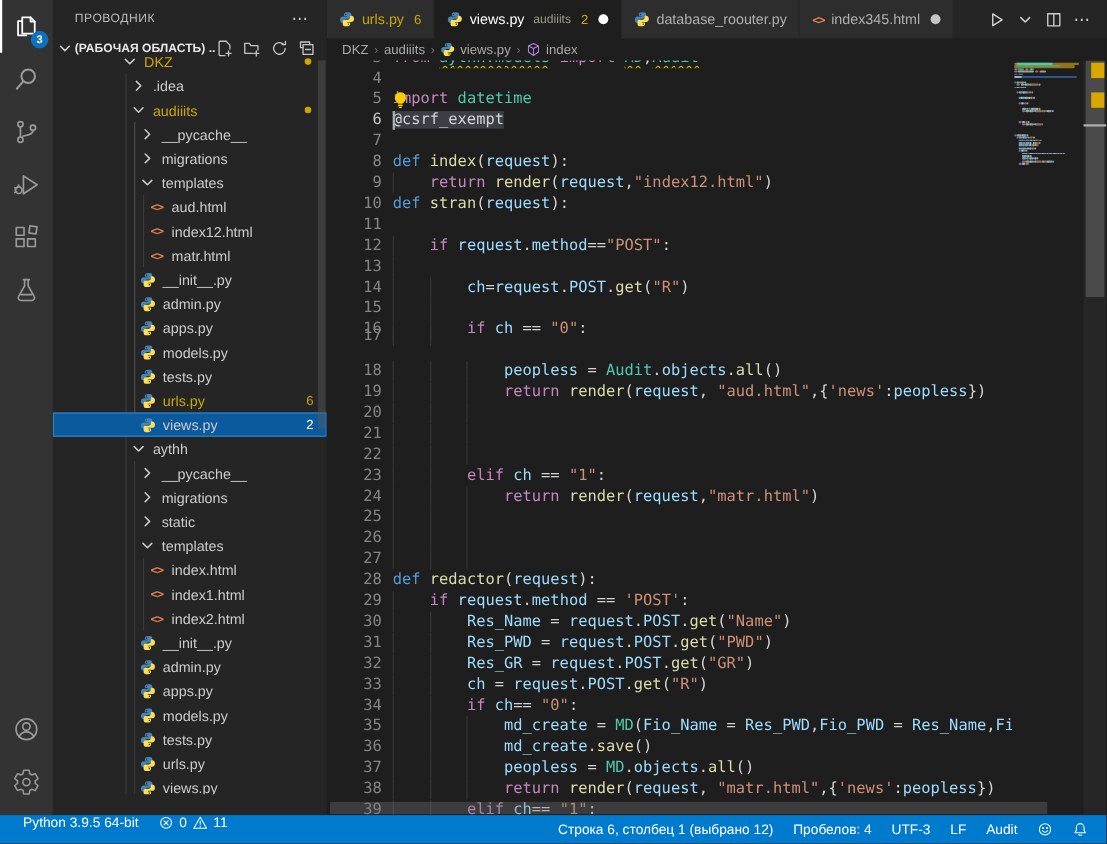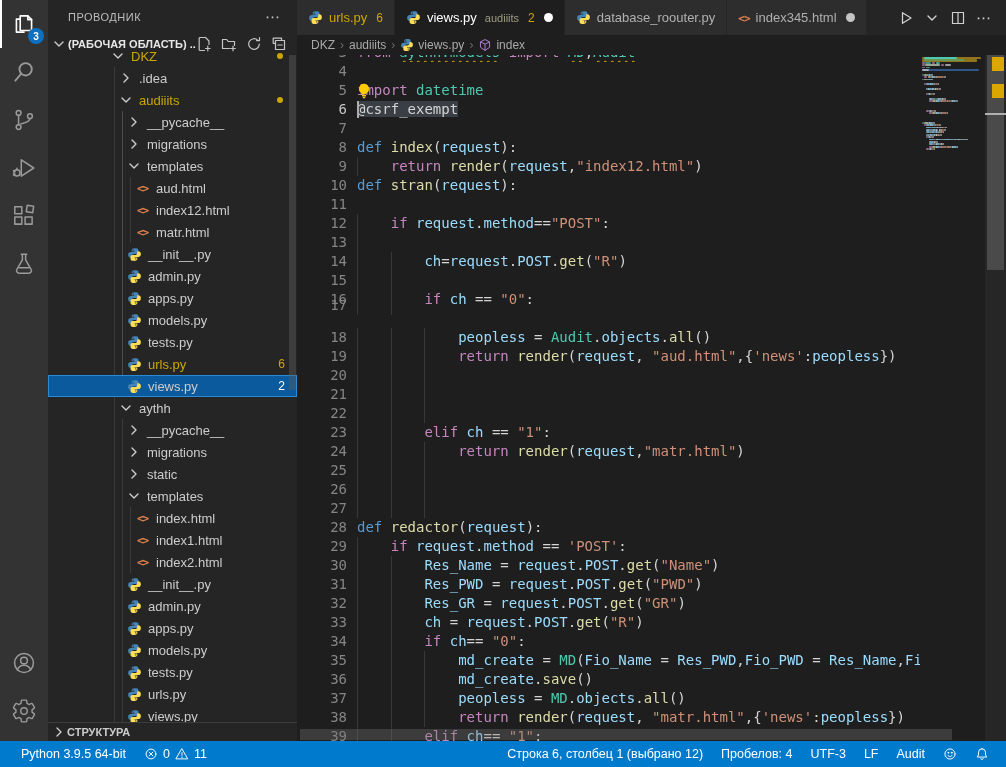--- a/index.html
+++ b/index.html
@@ -85,21 +85,21 @@
   .minimap { position:absolute; left:623px; top:0; width:65px; bottom:0; background:#1e1e1e; overflow:hidden; }
   .mm-bar { position:absolute; height:1.9px; border-radius:1px; }
   .overview { position:absolute; left:688px; top:0; width:21px; bottom:0; background:#262626; }
   .ov-thumb { position:absolute; left:2px; width:17px; top:0; height:215px; background:#4a4a4a; }
   .ov-warn { position:absolute; left:7px; width:12px; height:14px; background:#d9a700; }
   .ov-line { position:absolute; left:0; width:21px; height:2px; background:#b0b0b0; }
   .hscroll { position:absolute; left:3px; top:674px; width:652px; height:11px; background:rgba(121,121,121,.33); cursor:pointer; }
 
   
   .statusbar { position:absolute; left:0; bottom:0; width:1006px; height:26px; background:#007acc; color:#ffffff; display:flex; align-items:center; font-size:12.5px; padding:0 8px 0 12px; z-index:10; }
-  .sb-item { display:flex; align-items:center; gap:5px; padding:0 9px; height:100%; cursor:pointer; white-space:nowrap; }
+  .sb-item { display:flex; align-items:flex-start; gap:5px; padding:0 9px; height:100%; cursor:pointer; white-space:nowrap; }
   .sb-item svg { width:14px; height:14px; }
   .sb-right { margin-left:auto; display:flex; align-items:center; }
 </style>
 </head>
 <body>
 
 <div class="activitybar" id="activitybar">
   <div id="ab-top">
       <div class="ab-item active">
         <span>
@@ -506,28 +506,20 @@
           <svg viewBox="0 0 16 16">
             <path fill="#4584b6" d="M7.9 1.2c-1.8 0-2.9.8-2.9 2v1.6h3v.6H3.9c-1.3 0-2.7.8-2.7 3s1.4 3.1 2.7 3.1h1.2v-1.8c0-1.2 1-2.2 2.2-2.2h3c1 0 1.9-.9 1.9-2V3.2c0-1.1-1-2-2.3-2H7.9zM6.6 2.6a.7.7 0 1 1 0 1.4.7.7 0 0 1 0-1.4z"></path>
             <path fill="#ffde57" d="M8.1 14.8c1.8 0 2.9-.8 2.9-2v-1.6H8v-.6h4.1c1.3 0 2.7-.8 2.7-3s-1.4-3.1-2.7-3.1h-1.2v1.8c0 1.2-1 2.2-2.2 2.2h-3c-1 0-1.9.9-1.9 2v2.3c0 1.1 1 2 2.3 2h2.1zm1.3-1.4a.7.7 0 1 1 0-1.4.7.7 0 0 1 0 1.4z"></path>
           </svg>
         </span>
         <span class="tlabel">views.py</span>
         <span class="spacer"></span>
       </div>
     </div>
   <div class="side-scrollbar"></div>
-  <div class="outline-head">
-    <span class="chev" id="outline-chev">
-        <svg viewBox="0 0 16 16" fill="none" stroke="currentColor" stroke-width="1.4" stroke-linecap="round" stroke-linejoin="round">
-          <path d="M6 4l4 4-4 4"></path>
-        </svg>
-      </span>
-    <span>СТРУКТУРА</span>
-  </div>
 </div>
 
 <div class="editor">
   <div class="tabbar" id="tabbar">
       <div class="tab warning">
         <span class="tab-icon">
           <svg viewBox="0 0 16 16">
             <path fill="#4584b6" d="M7.9 1.2c-1.8 0-2.9.8-2.9 2v1.6h3v.6H3.9c-1.3 0-2.7.8-2.7 3s1.4 3.1 2.7 3.1h1.2v-1.8c0-1.2 1-2.2 2.2-2.2h3c1 0 1.9-.9 1.9-2V3.2c0-1.1-1-2-2.3-2H7.9zM6.6 2.6a.7.7 0 1 1 0 1.4.7.7 0 0 1 0-1.4z"></path>
             <path fill="#ffde57" d="M8.1 14.8c1.8 0 2.9-.8 2.9-2v-1.6H8v-.6h4.1c1.3 0 2.7-.8 2.7-3s-1.4-3.1-2.7-3.1h-1.2v1.8c0 1.2-1 2.2-2.2 2.2h-3c-1 0-1.9.9-1.9 2v2.3c0 1.1 1 2 2.3 2h2.1zm1.3-1.4a.7.7 0 1 1 0-1.4.7.7 0 0 1 0 1.4z"></path>
           </svg>

